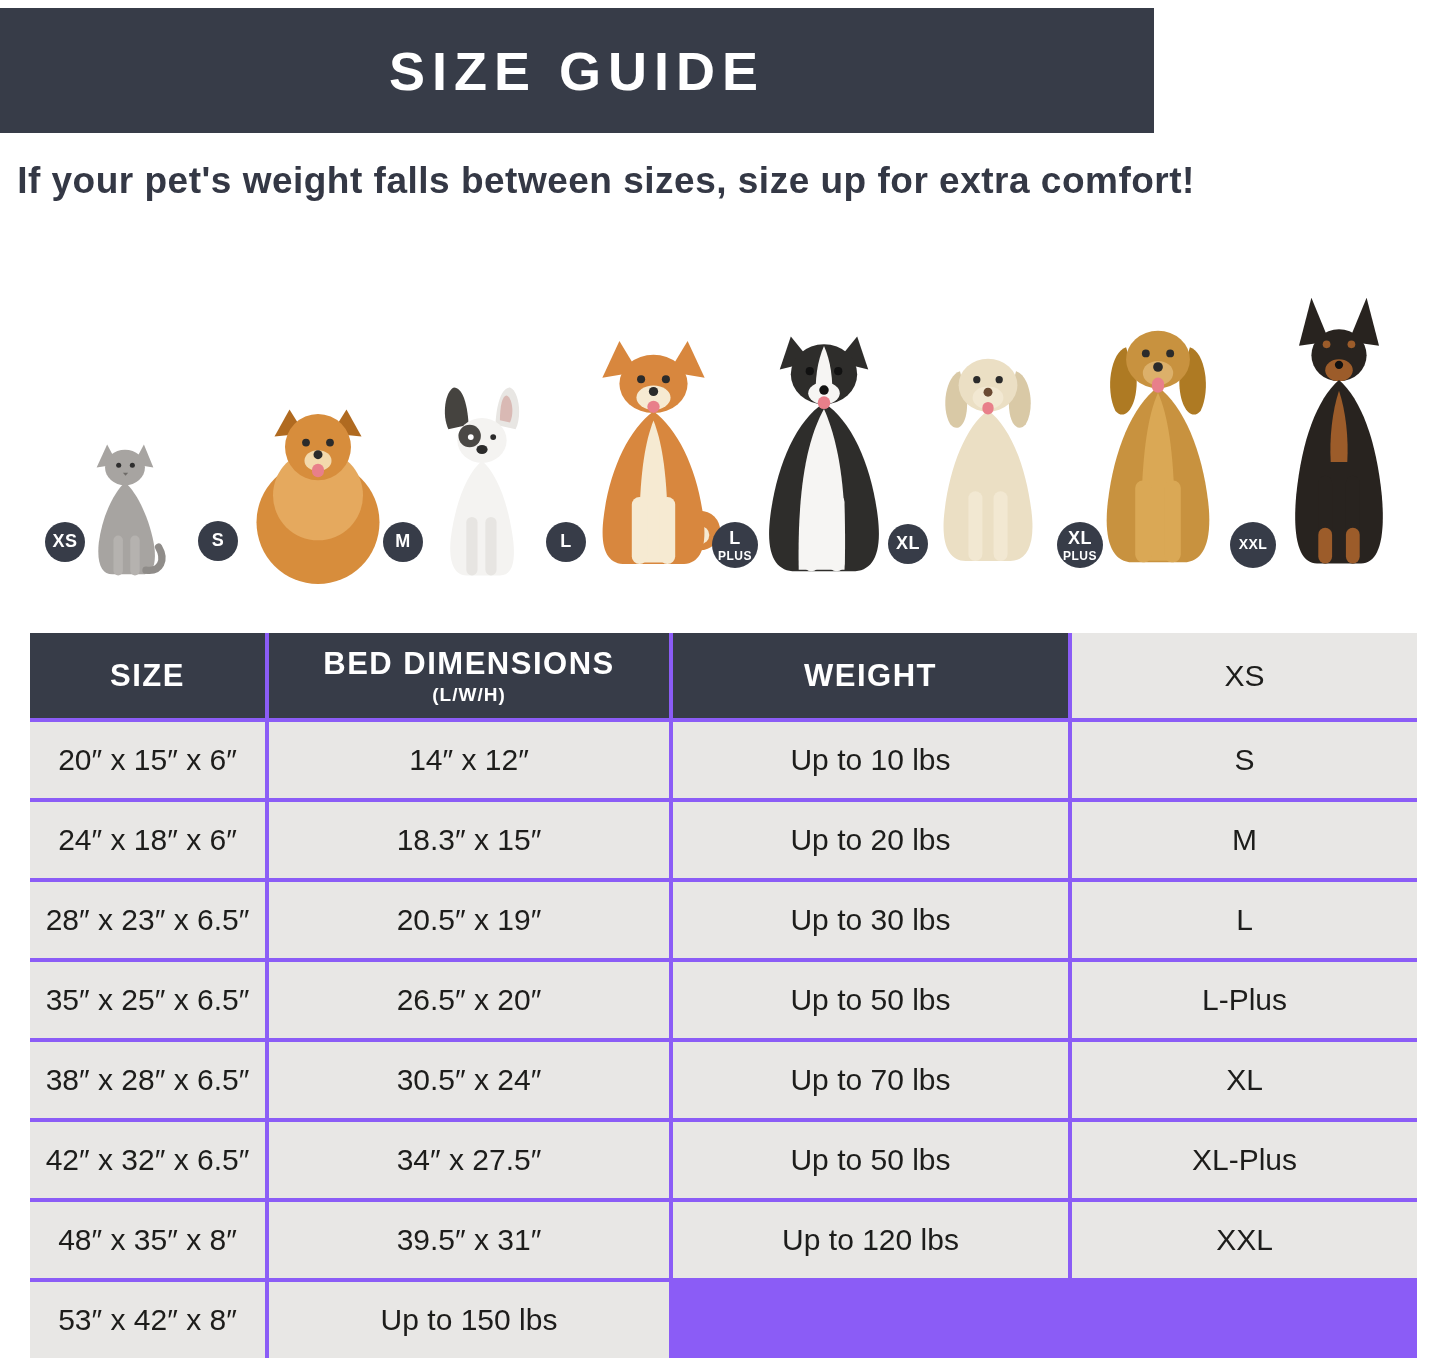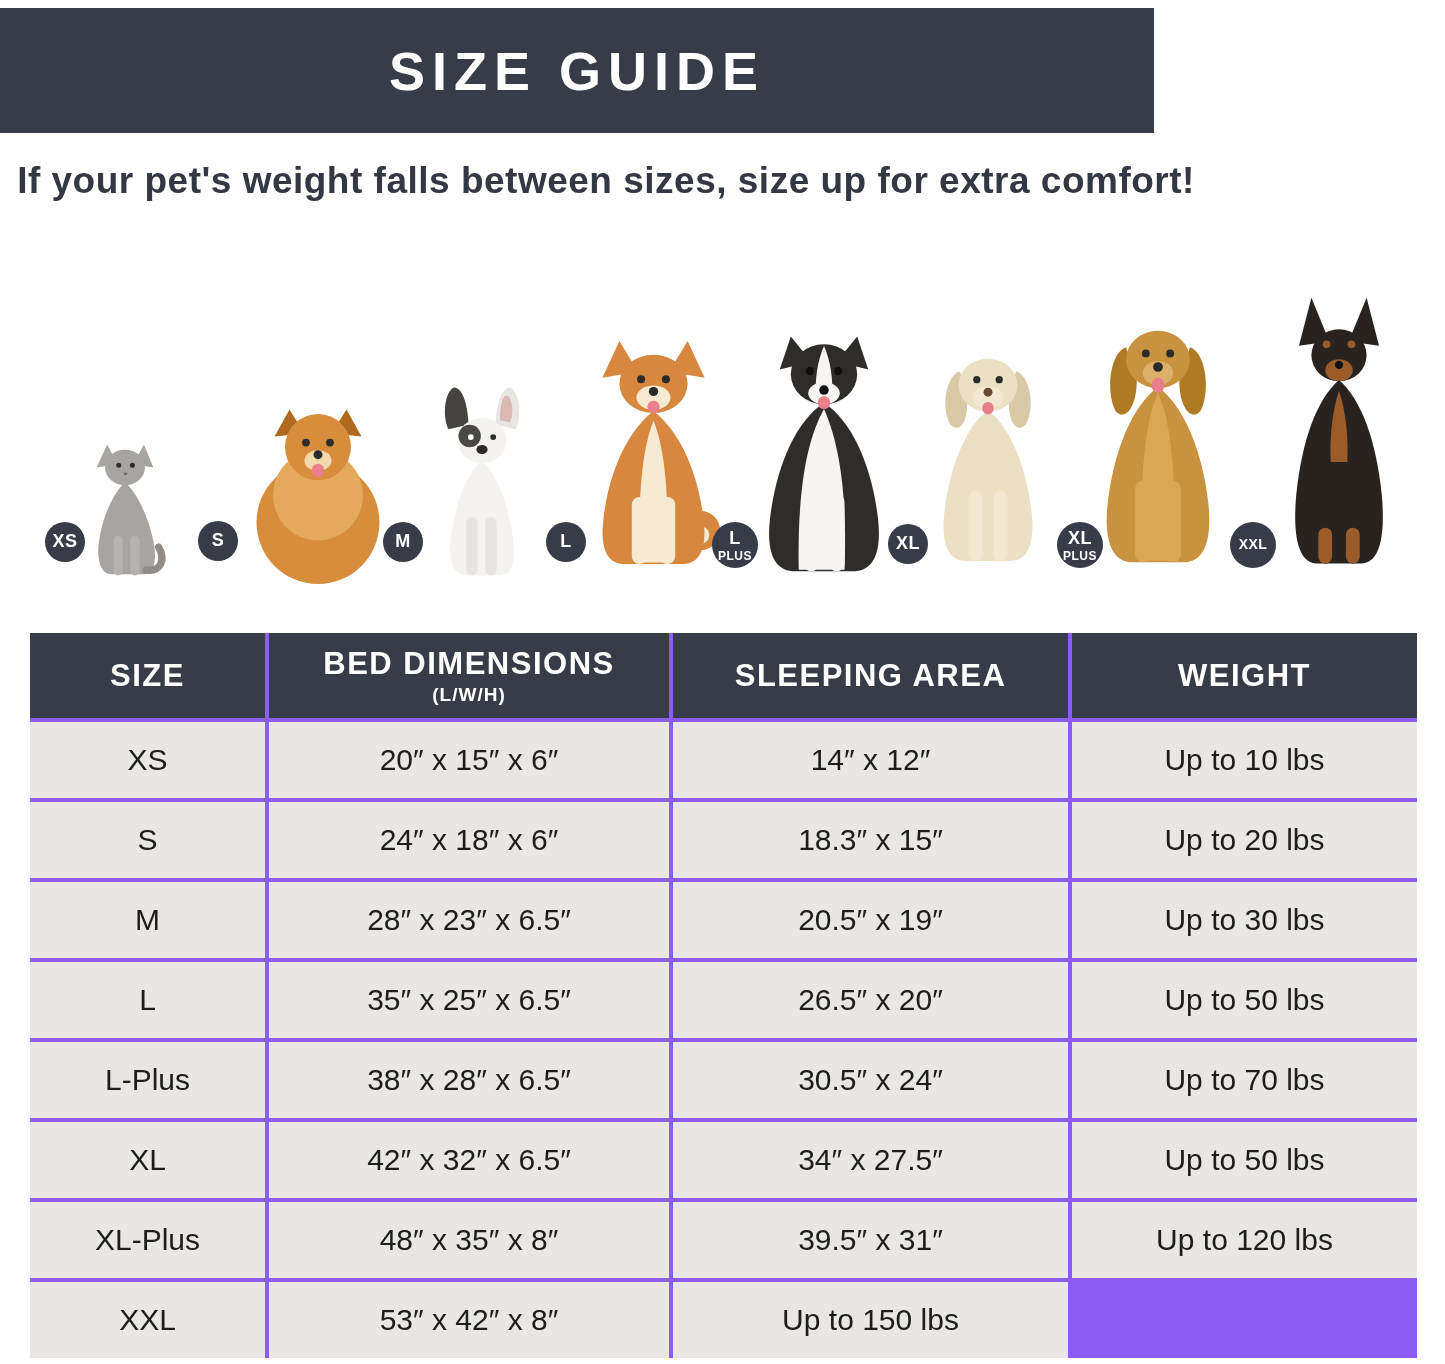--- a/index.html
+++ b/index.html
@@ -219,23 +219,20 @@
 <div class="size-table">
 
   <div class="cell head">
     <span>SIZE</span>
   </div>
   <div class="cell head">
     <span>BED DIMENSIONS</span>
     <span class="sub">(L/W/H)</span>
   </div>
   <div class="cell head">
-    <span>SLEEPING AREA</span>
-  </div>
-  <div class="cell head">
     <span>WEIGHT</span>
   </div>
 
   <div class="cell body">XS</div>
   <div class="cell body">20″ x 15″ x 6″</div>
   <div class="cell body">14″ x 12″</div>
   <div class="cell body">Up to 10 lbs</div>
 
   <div class="cell body">S</div>
   <div class="cell body">24″ x 18″ x 6″</div>

